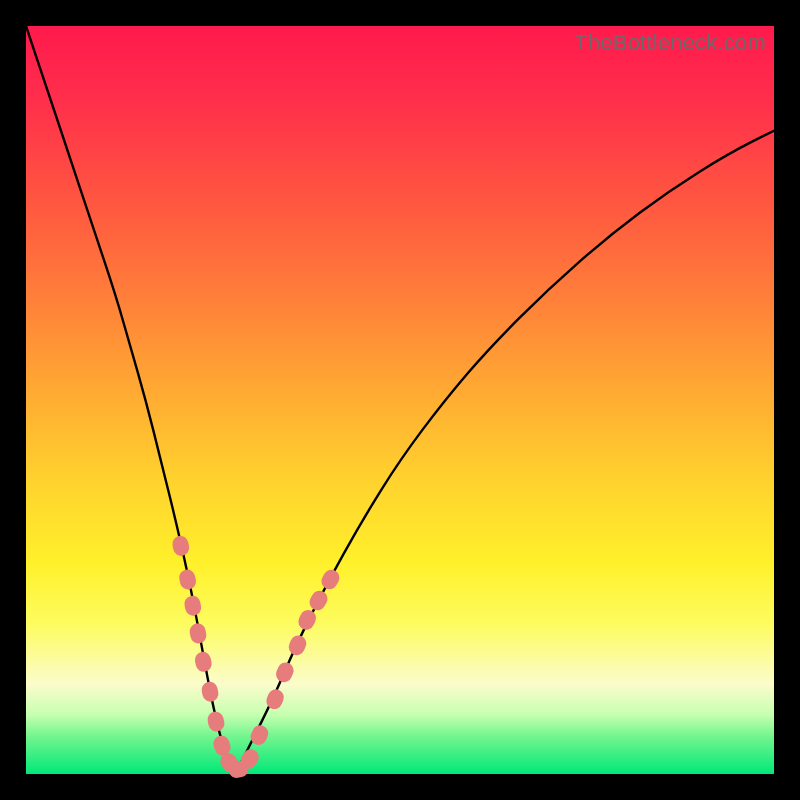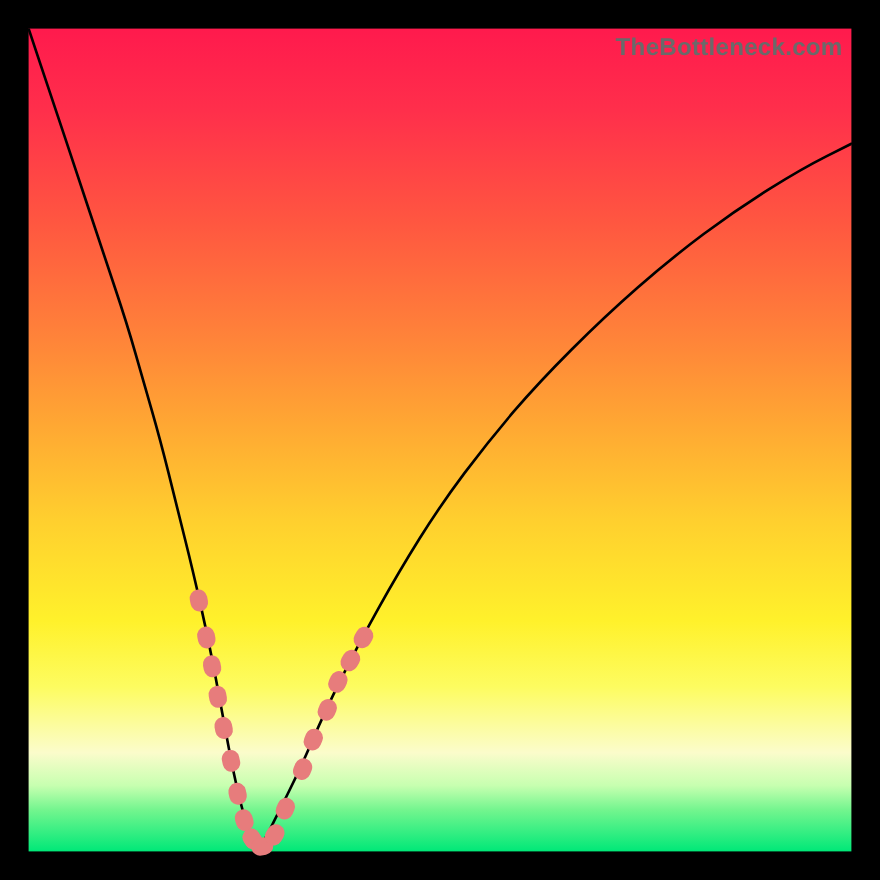--- a/index.html
+++ b/index.html
@@ -40,21 +40,21 @@
       #72f58e 95%,
       #00e878 100%
     );
   }
   .watermark {
     position: absolute;
     top: 4px;
     right: 8px;
     color: #6a6a6a;
     font-size: 22px;
-    font-weight: 700;
+    font-weight: 400;
     letter-spacing: 0.2px;
     user-select: none;
   }
   svg.curve {
     position: absolute;
     left: 0;
     top: 0;
     width: 748px;
     height: 748px;
     overflow: visible;

